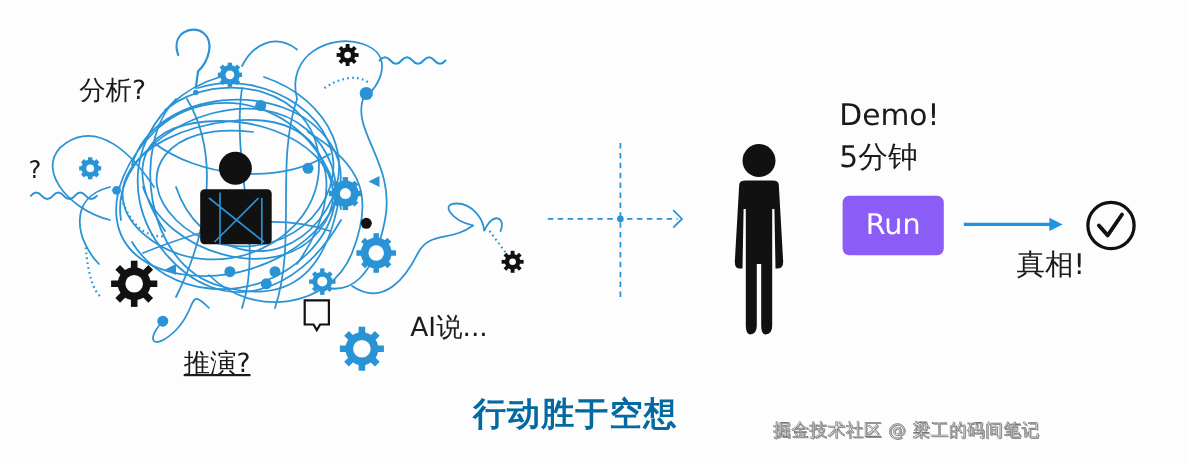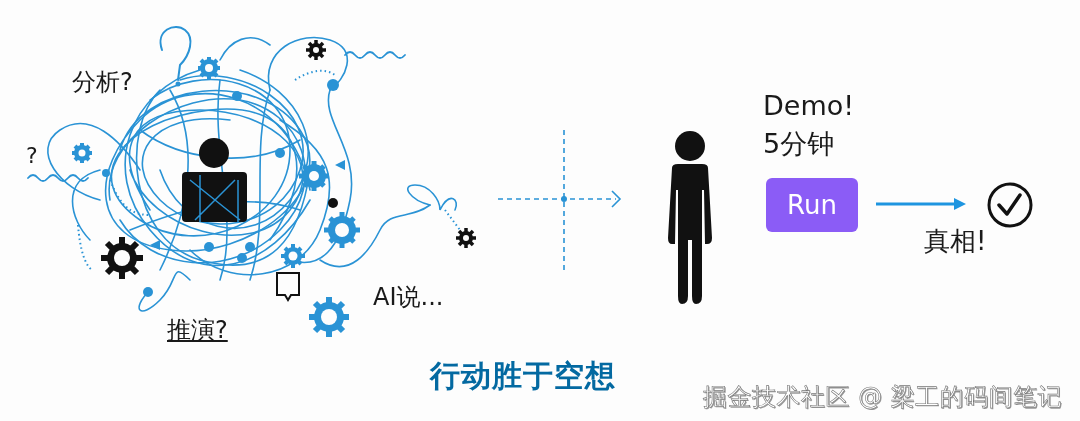--- a/index.html
+++ b/index.html
@@ -9,21 +9,21 @@
     .lbl { font-size: 24px; color: #1a1a1a; white-space: nowrap; line-height: 1; }
     #tangle { position: absolute; left: 0; top: 0; width: 480px; height: 350px; }
     #flow { position: absolute; left: 490px; top: 120px; width: 150px; height: 160px; }
     .run-btn {
       position: absolute; left: 766px; top: 178px; width: 92px; height: 54px;
       background: #8b5cf6; border-radius: 6px; color: #fff; font-size: 26px;
       display: flex; align-items: center; justify-content: center;
       font-family: "DejaVu Sans", sans-serif;
     }
     .title { font-size: 30px; font-weight: bold; color: #0369a1; letter-spacing: 1px; }
-    .watermark { font-size: 24px; color: #fff; -webkit-text-stroke: 0.6px #777; text-shadow: 1px 1px 0 #999; letter-spacing: 0.5px; }
+    .watermark { font-size: 16px; color: #fff; -webkit-text-stroke: 0.6px #777; text-shadow: 1px 1px 0 #999; letter-spacing: 0.5px; }
   </style>
 </head>
 <body>
 
 <svg id="tangle" viewBox="0 0 480 350">
   <g fill="none" stroke="#2a93d5" stroke-width="1.6" stroke-linecap="round">
 
     <path d="M120 150 C 140 80, 260 70, 300 130 S 250 260, 170 250 S 90 170, 140 120 S 290 90, 310 190"></path>
     <path d="M150 100 C 200 60, 290 80, 290 150 S 200 260, 140 220 S 120 120, 210 110 S 320 170, 270 240"></path>
     <path d="M110 200 C 100 140, 180 90, 240 100 S 330 180, 280 230 S 150 270, 120 220"></path>

